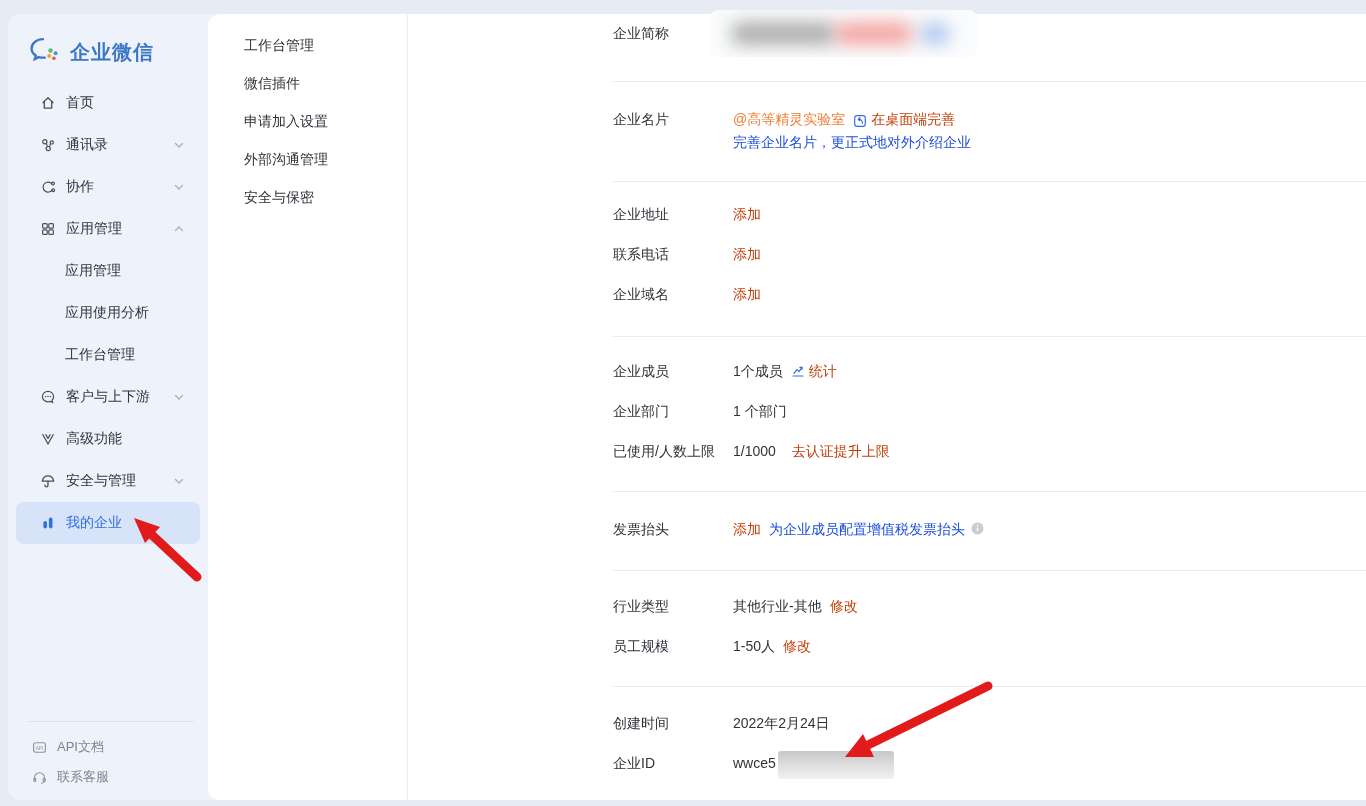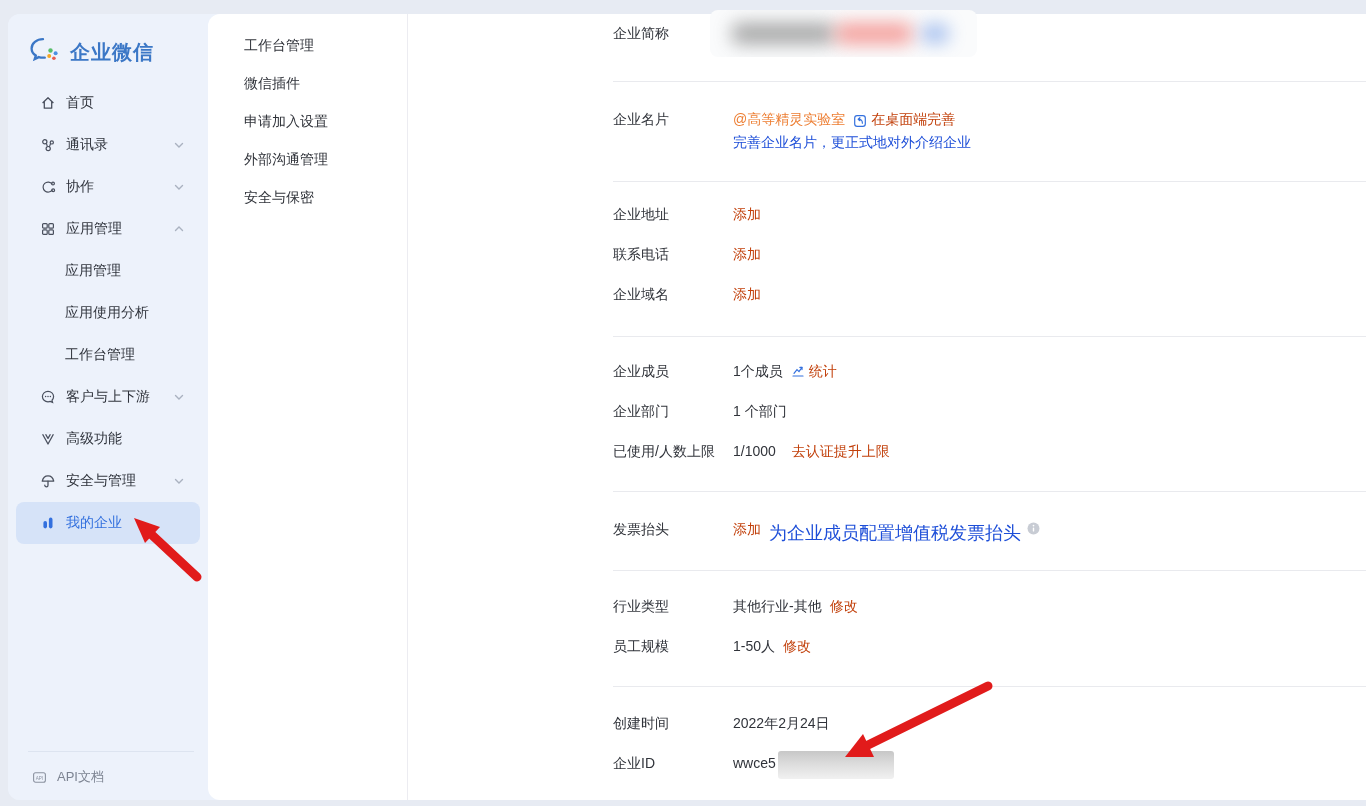--- a/index.html
+++ b/index.html
@@ -220,20 +220,33 @@
       <div class="side-divider"></div>
       <div class="foot-item">
         <span class="ic">
           <svg width="15" height="15" viewBox="0 0 15 15">
               <rect x="1.6" y="2.8" width="11.8" height="9.4" rx="2" fill="none" stroke="#8b92a0" stroke-width="1.1"></rect>
               <text x="7.5" y="9.6" font-size="4.6" text-anchor="middle" fill="#8b92a0" font-family="Liberation Sans, sans-serif">API</text>
             </svg>
         </span>
         <span>API文档</span>
       </div>
+      <div class="foot-item">
+        <span class="ic">
+          <svg width="15" height="15" viewBox="0 0 15 15">
+              <g fill="none" stroke="#8b92a0" stroke-width="1.1" stroke-linecap="round">
+                <path d="M2.6 9.4 V7.6 a4.9 4.9 0 0 1 9.8 0 V9.4"></path>
+                <rect x="1.8" y="8.2" width="2" height="3.2" rx="1"></rect>
+                <rect x="11.2" y="8.2" width="2" height="3.2" rx="1"></rect>
+                <path d="M12.2 11.4 a2.4 2.4 0 0 1 -2.6 1.6"></path>
+              </g>
+            </svg>
+        </span>
+        <span>联系客服</span>
+      </div>
     </div>
   </div>
 
   <div class="content-card">
 
     <div class="submenu">
       <div class="submenu-item">工作台管理</div>
       <div class="submenu-item">微信插件</div>
       <div class="submenu-item">申请加入设置</div>
       <div class="submenu-item">外部沟通管理</div>
@@ -303,21 +316,21 @@
       <div class="row" style="top:429px">
         <span class="lbl">已使用/人数上限</span>
         <span class="val">1/1000</span>
         <span class="link gap16">去认证提升上限</span>
       </div>
       <div class="hr" style="top:477px"></div>
 
       <div class="row" style="top:507px">
         <span class="lbl">发票抬头</span>
         <span class="link">添加</span>
-        <span class="grey gap8" style="font-size:18px">为企业成员配置增值税发票抬头</span>
+        <span class="grey gap8" style="font-size:14px">为企业成员配置增值税发票抬头</span>
         <span class="info-ic">
           <svg width="13" height="13" viewBox="0 0 13 13">
               <circle cx="6.5" cy="6.5" r="6" fill="#c8ccd4"></circle>
               <rect x="5.8" y="5.4" width="1.4" height="4.2" rx=".7" fill="#fff"></rect>
               <circle cx="6.5" cy="3.6" r=".85" fill="#fff"></circle>
             </svg>
         </span>
       </div>
       <div class="hr" style="top:556px"></div>
 

